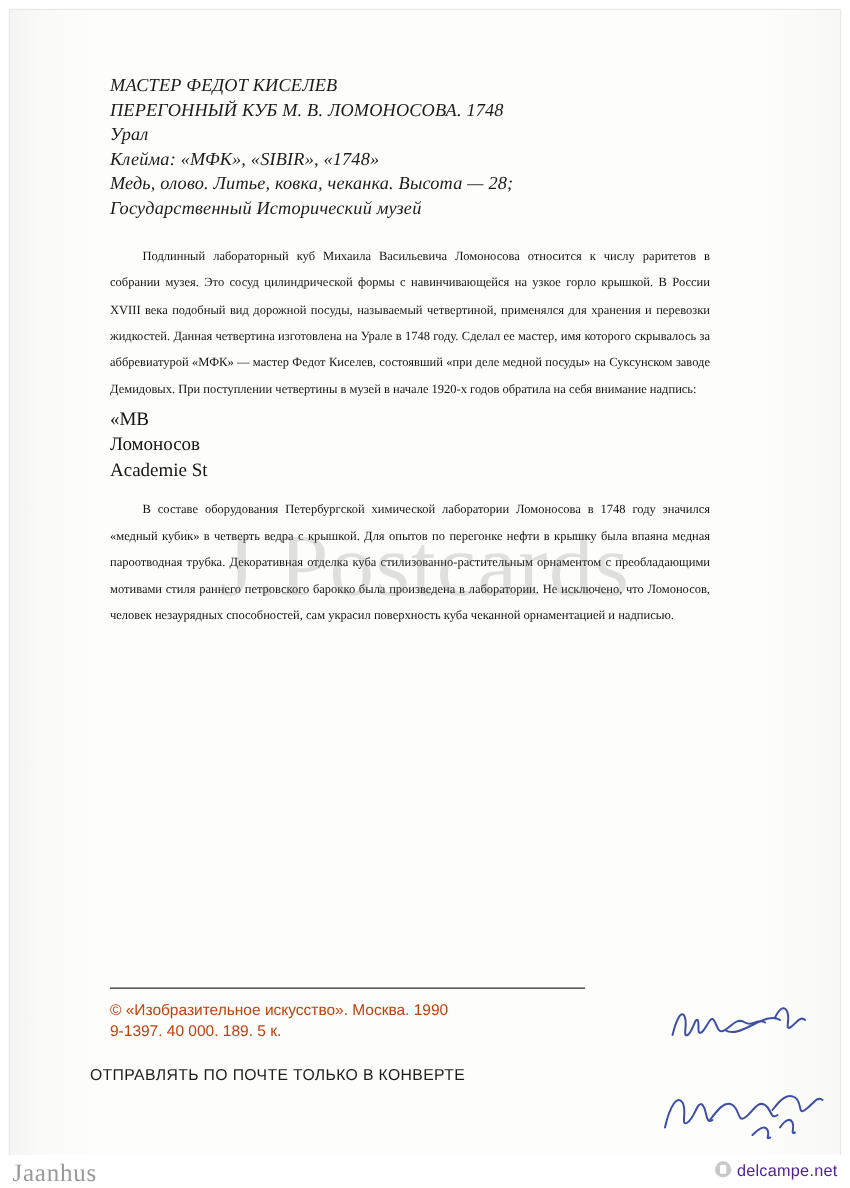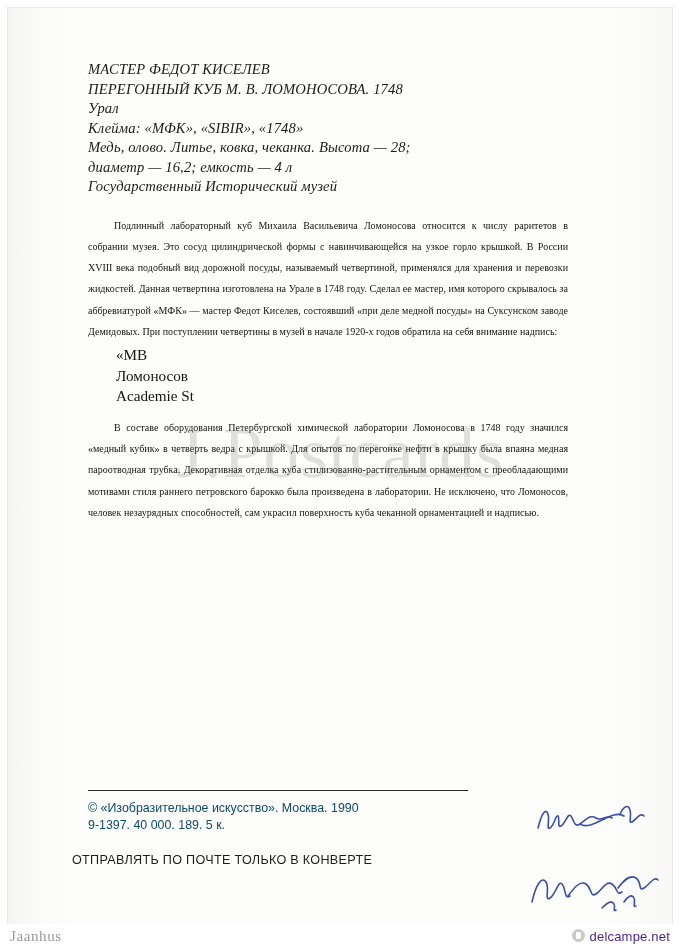--- a/index.html
+++ b/index.html
@@ -84,42 +84,41 @@
 
   .inscription {
     font-size: 15.2px;
     line-height: 20.5px;
     color: #141414;
     margin: 3px 0 10px 0;
     text-indent: 0;
   }
   .inscription div {
     white-space: pre;
-    margin-left: 28px;
   }
 
   
   #rule {
     position: absolute;
     left: 80px;
     top: 782px;
     width: 380px;
     height: 1px;
     background: #2a2a2a;
   }
   #footer {
     position: absolute;
     left: 80px;
     top: 792px;
     width: 420px;
   }
   .foot-line {
     font-size: 12.4px;
     line-height: 16.5px;
-    color: #0c4a6e;
+    color: #c2410c;
     font-family: "Liberation Sans", sans-serif;
   }
   #mail-note {
     position: absolute;
     left: 64px;
     top: 845px;
     font-size: 12.6px;
     letter-spacing: 0.3px;
     color: #1d1d1d;
     font-family: "Liberation Sans", sans-serif;
@@ -159,21 +158,21 @@
     top: 924px;
     width: 680px;
     height: 26px;
     background: #ffffff;
   }
   #brand-left {
     position: absolute;
     left: 10px;
     top: 928px;
     font-family: "Liberation Serif", serif;
-    font-size: 15px;
+    font-size: 20px;
     color: #9a9a9a;
     letter-spacing: 0.6px;
   }
   #brand-right {
     position: absolute;
     right: 10px;
     top: 929px;
     font-family: "Liberation Sans", sans-serif;
     font-size: 13px;
     color: #4c1d95;
@@ -207,21 +206,20 @@
   <div id="card">
 
     <div id="content">
 
       <div class="headblock">
         <div class="head-line caps">МАСТЕР ФЕДОТ КИСЕЛЕВ</div>
         <div class="head-line caps">ПЕРЕГОННЫЙ КУБ М. В. ЛОМОНОСОВА. 1748</div>
         <div class="head-line">Урал</div>
         <div class="head-line">Клейма: «МФК», «SIBIR», «1748»</div>
         <div class="head-line">Медь, олово. Литье, ковка, чеканка. Высота — 28;</div>
-        <div class="head-line">диаметр — 16,2; емкость — 4 л</div>
         <div class="head-line">Государственный Исторический музей</div>
       </div>
 
       <p class="body">Подлинный лабораторный куб Михаила Васильевича Ломоносова относится к числу раритетов в собрании музея. Это сосуд цилиндрической формы с навинчивающейся на узкое горло крышкой. В России XVIII века подобный вид дорожной посуды, называемый четвертиной, применялся для хранения и перевозки жидкостей. Данная четвертина изготовлена на Урале в 1748 году. Сделал ее мастер, имя которого скрывалось за аббревиатурой «МФК» — мастер Федот Киселев, состоявший «при деле медной посуды» на Суксунском заводе Демидовых. При поступлении четвертины в музей в начале 1920-х годов обратила на себя внимание надпись:</p>
 
       <div class="inscription">
         <div>«МВ</div>
         <div>Ломоносов</div>
         <div>Academie St</div>
       </div>

